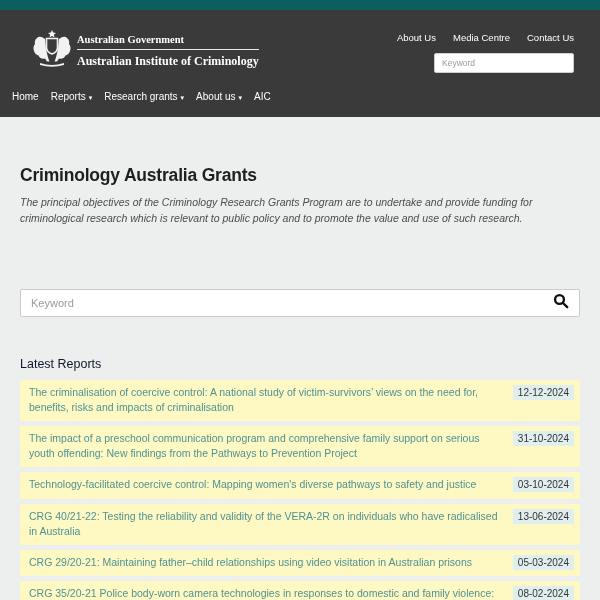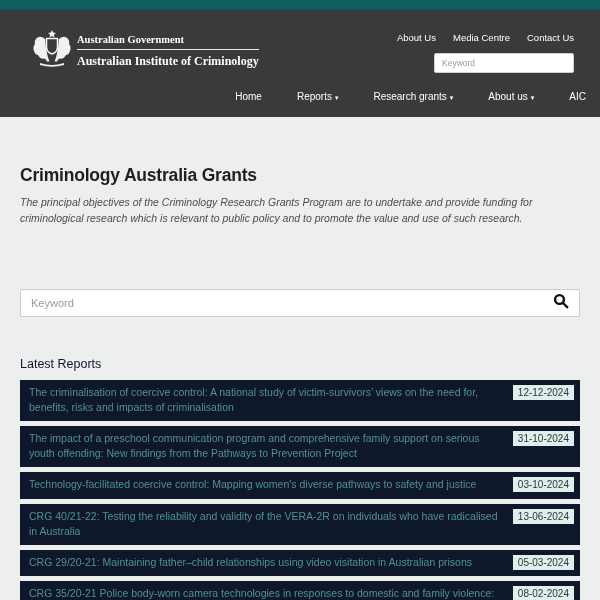--- a/index.html
+++ b/index.html
@@ -17,37 +17,37 @@
   .brand-text{margin-top:4px;}
   .brand-line1{font-family:"Liberation Serif",serif;font-weight:700;font-size:10.5px;
     padding-bottom:4px;border-bottom:1px solid #e8e8e8;}
   .brand-line2{font-family:"Liberation Serif",serif;font-weight:700;font-size:12px;padding-top:4px;}
   .header-right{display:flex;flex-direction:column;align-items:flex-end;gap:9px;padding-top:2px;}
   .utility{display:flex;gap:17px;}
   .utility a{color:#fff;font-size:9.5px;text-decoration:none;cursor:pointer;}
   .hdr-search input{width:124px;height:16px;border:1px solid #cfcfcf;border-radius:2px;
     padding:1px 7px;font-size:8.5px;font-family:"Liberation Sans",sans-serif;color:#333;outline:none;}
   .hdr-search input::placeholder{color:#9a9a9a;}
-  .main-nav{display:flex;justify-content:flex-end;align-items:center;gap:35px;
-    padding:12px 14px 15px 24px;font-size:10px;}
+  .main-nav{display:flex;align-items:center;gap:12px;
+    padding:12px 14px 15px 12px;font-size:10px;}
   .main-nav .nav-item{color:#fff;text-decoration:none;cursor:pointer;white-space:nowrap;display:flex;align-items:center;gap:3px;}
   .caret{font-size:7px;line-height:1;position:relative;top:1px;}
   main{padding:0 20px;}
   h1{margin:48px 0 0 0;font-size:17.5px;font-weight:700;color:#1f1f1f;letter-spacing:-0.2px;}
   .intro{margin:8px 0 0 0;font-size:10.5px;line-height:1.55;color:#4c4c4c;max-width:575px;font-style:italic;}
   .search-row{margin-top:62px;position:relative;}
   .search-row input{width:100%;box-sizing:border-box;height:28px;border:1px solid #cbcbcb;
     border-radius:2px;padding:0 40px 0 10px;font-size:11px;color:#333;outline:none;
     font-family:"Liberation Sans",sans-serif;background:#fff;}
   .search-row input::placeholder{color:#9a9a9a;}
   .search-btn{position:absolute;right:3px;top:3px;width:32px;height:22px;border:0;background:#fff;
     cursor:pointer;display:flex;align-items:center;justify-content:center;padding:0;}
   .reports-heading{margin:40px 0 0 0;font-size:12.5px;font-weight:400;color:#0f172a;}
   .report-list{margin-top:9px;}
-  .report-row{display:flex;align-items:flex-start;justify-content:space-between;background:#0f172a;
+  .report-row{display:flex;align-items:flex-start;justify-content:space-between;background:#fef9c3;
     padding:5px 6px 6px 9px;margin-bottom:5px;}
   .report-title{flex:1;font-size:10.5px;line-height:1.45;color:#4e9296;text-decoration:none;
     cursor:pointer;padding-right:12px;}
   .report-date{font-size:10px;color:#333;background:#e1eeee;padding:2px 5px;white-space:nowrap;}
 </style>
 </head>
 <body>
 
 <div class="top-accent"></div>
 

